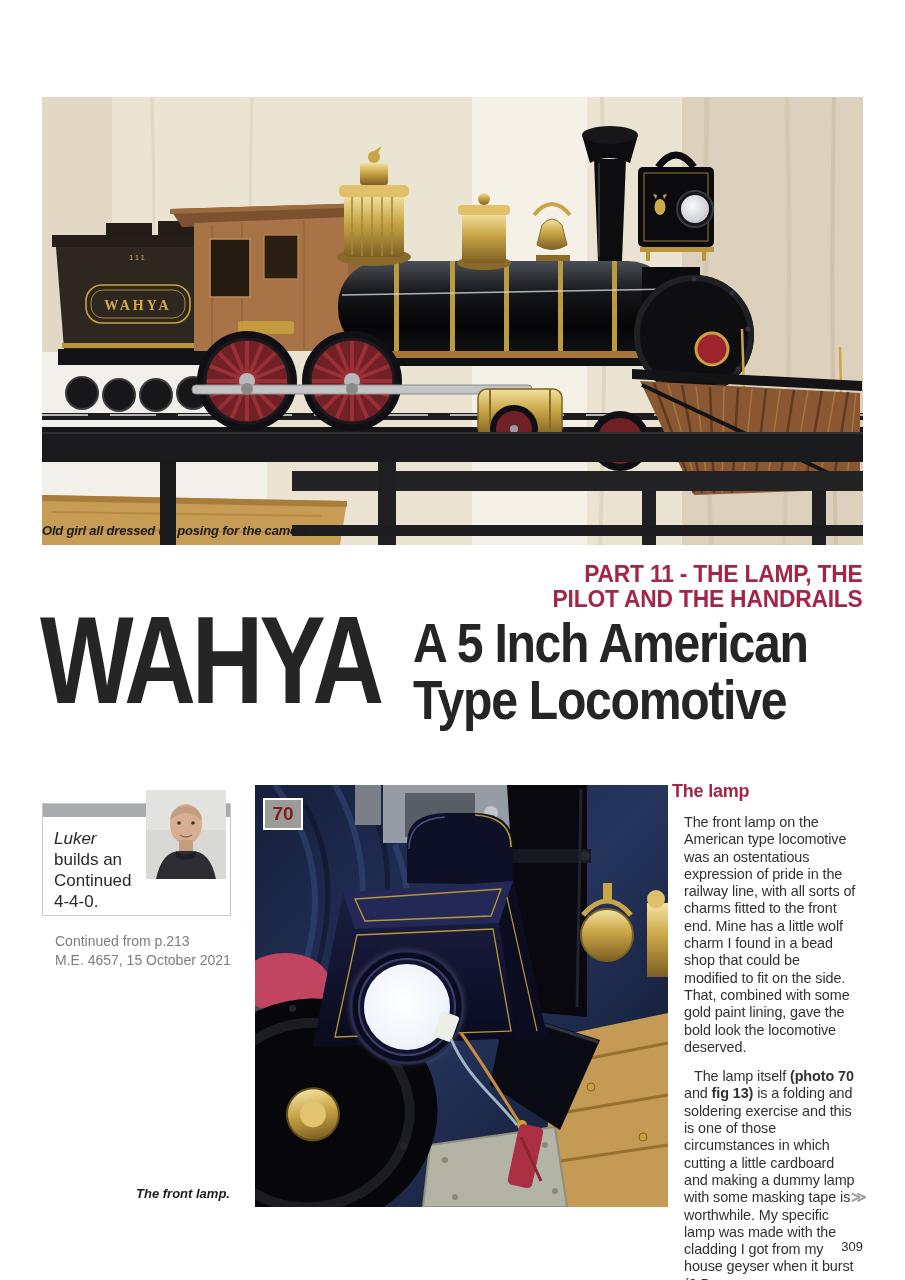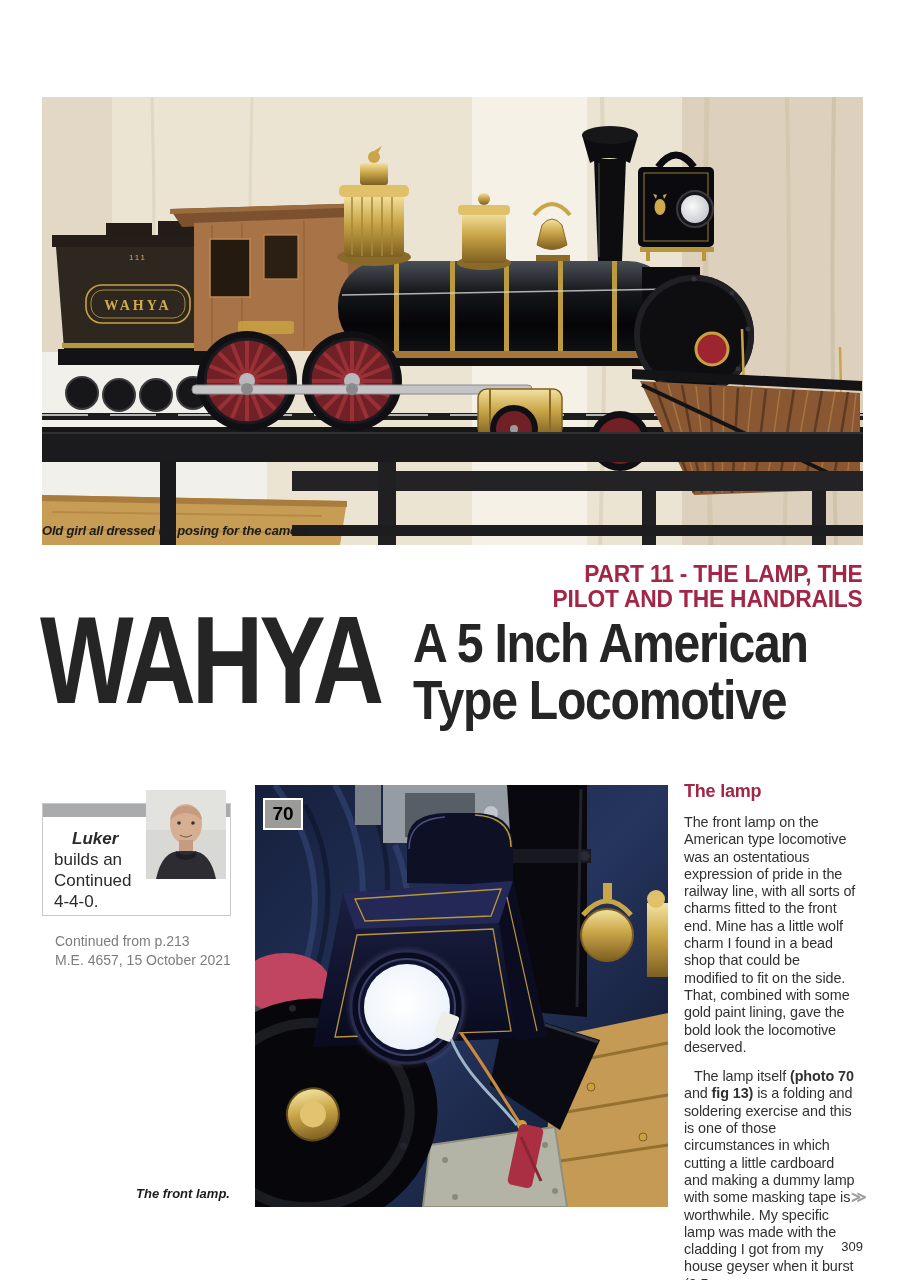--- a/index.html
+++ b/index.html
@@ -21,33 +21,33 @@
   .big-title{left:40px;top:600px;font-size:124px;font-weight:bold;color:#252525;
     letter-spacing:-5px;transform:scaleX(0.80);transform-origin:left top;line-height:120px;}
   .subtitle{left:413px;top:614px;font-size:56px;font-weight:bold;color:#252525;
     letter-spacing:-1.5px;line-height:57px;transform:scaleX(0.86);transform-origin:left top;white-space:nowrap;}
 
   
   .author-box{left:42px;top:803px;width:189px;height:113px;border:1px solid #c9c9c9;background:#fff;box-sizing:border-box;}
   .author-bar{position:absolute;left:0;top:0;width:100%;height:13px;background:#a9abad;}
   .author-photo{position:absolute;left:103px;top:-14px;width:80px;height:89px;}
   .author-text{position:absolute;left:11px;top:24px;font-size:17px;line-height:21px;color:#2a2a2a;}
-  .author-name{font-weight:bold;font-style:italic;margin-left:18px;}
+  .author-name{font-weight:normal;font-style:italic;}
 
   .continued{left:55px;top:932px;font-size:14px;line-height:19px;color:#7d7d7d;}
 
   
   .photo70{left:255px;top:785px;width:413px;height:422px;overflow:hidden;background:#101631;}
   .photo-badge{position:absolute;left:8px;top:13px;width:36px;height:28px;background:#9b9b99;
-    border:2px solid #ffffff;color:#000000;font-weight:bold;font-size:19px;line-height:28px;text-align:center;}
+    border:2px solid #ffffff;color:#7f1d1d;font-weight:bold;font-size:19px;line-height:28px;text-align:center;}
   .photo70-caption{left:120px;top:1186px;width:126px;text-align:center;font-size:13px;font-weight:bold;font-style:italic;color:#1c1c1c;}
 
   
   .article-col{left:672px;top:781px;width:197px;}
-  .article-heading{color:#a32646;font-size:18px;font-weight:bold;margin:0 0 3px 12px;letter-spacing:-0.2px;}
+  .article-heading{color:#a32646;font-size:18px;font-weight:bold;margin:0 0 3px 0;letter-spacing:-0.2px;}
   .article-col p{margin:12px;font-size:14.4px;line-height:17.3px;color:#313131;letter-spacing:-0.1px;}
   .article-col p.indent{text-indent:10px;}
   .cont-marker{left:851px;top:1188px;color:#9a9a9a;font-size:15px;font-weight:bold;}
 
   
   .footer-url{left:42px;top:1304px;font-size:15.5px;font-weight:bold;color:#000000;letter-spacing:-0.3px;font-family:Liberation Mono, monospace;}
   .footer-page{right:42px;top:1239px;font-size:13px;color:#2a2a2a;}
 </style>
 </head>
 <body>

